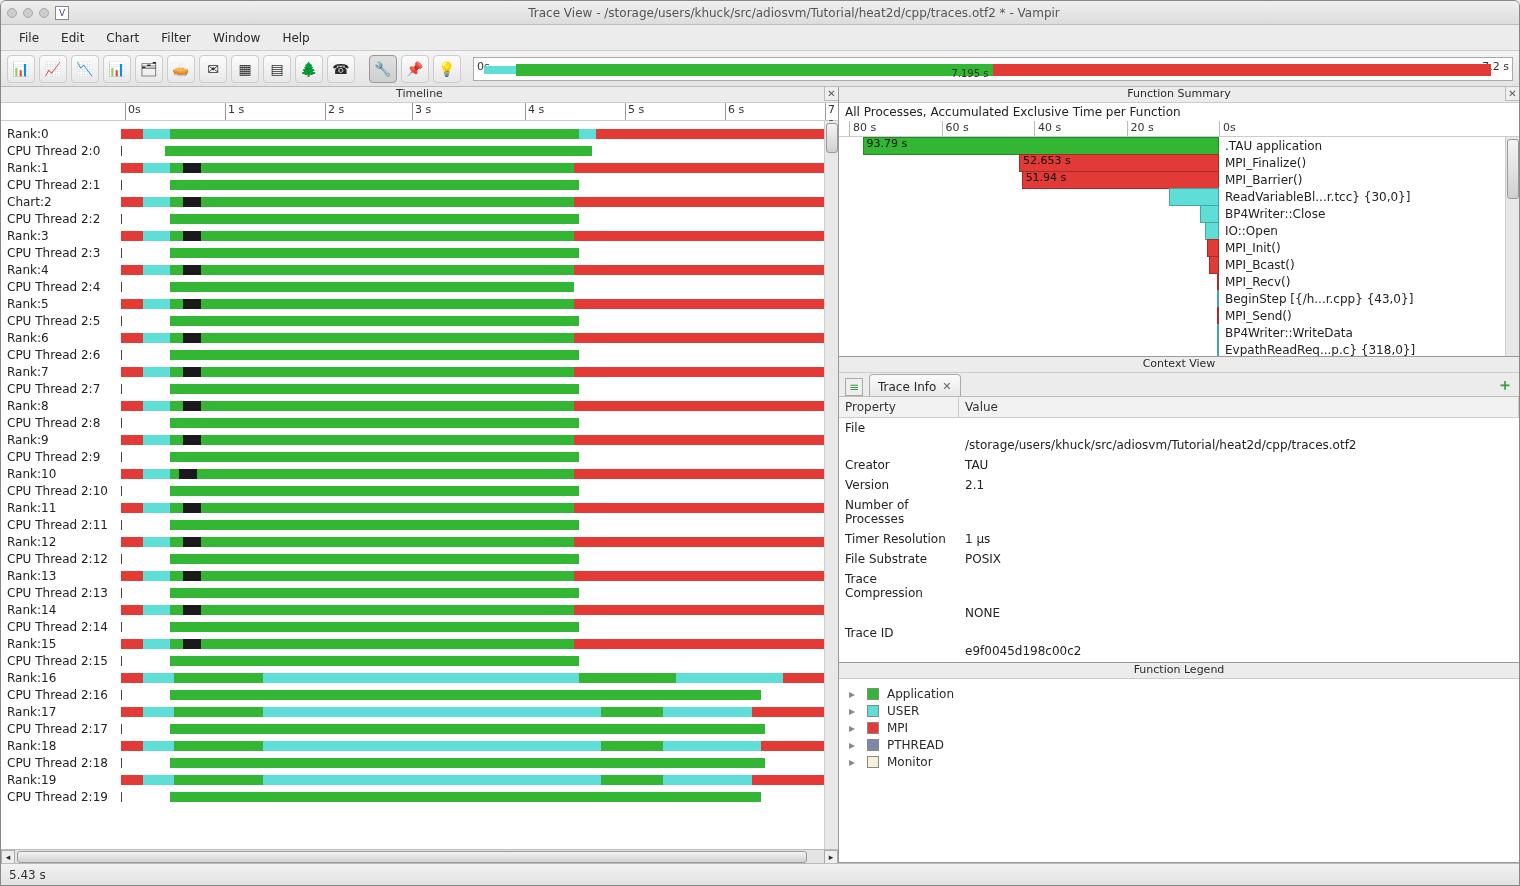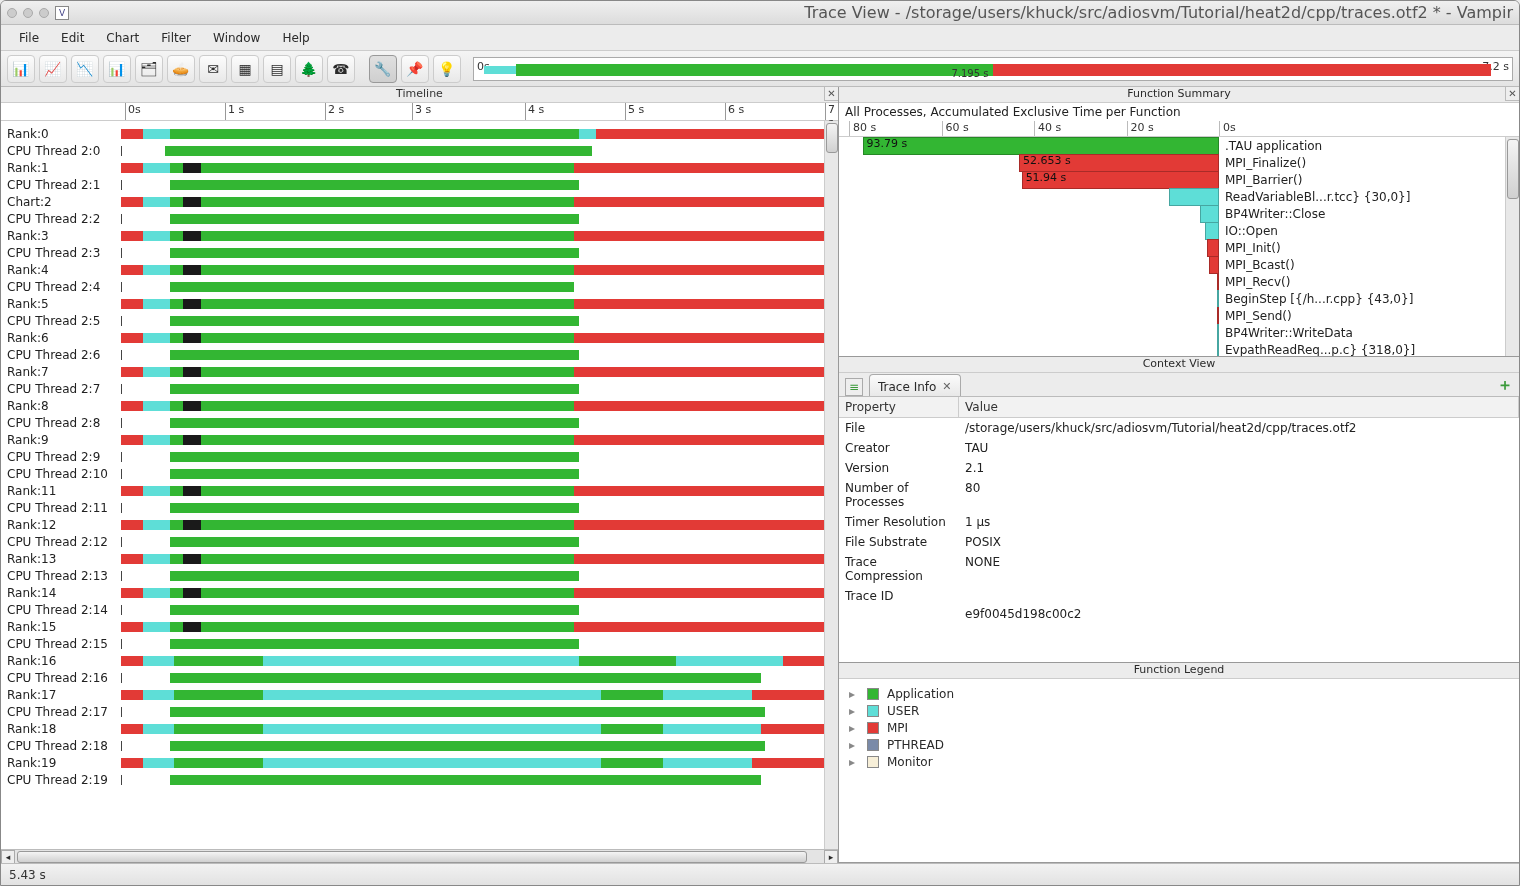--- a/index.html
+++ b/index.html
@@ -1,21 +1,21 @@
 <!DOCTYPE html>
 <html><head>
 <meta charset="utf-8">
 <style>
 * { box-sizing: border-box; margin: 0; padding: 0; }
 body { font-family: "DejaVu Sans", "Liberation Sans", sans-serif; font-size: 12px; background: #ececec; width: 1520px; height: 886px; overflow: hidden; color: #2a2a2a; }
 .window { width: 100%; height: 100%; background: #ececec; display: flex; flex-direction: column; border: 1px solid #888; border-radius: 6px 6px 0 0; overflow: hidden; }
 .titlebar { height: 24px; background: linear-gradient(#f0f0f0,#dcdcdc); display:flex; align-items:center; padding:0 6px; border-bottom:1px solid #bbb; }
 .titlebar .traffic { display:flex; gap:6px; margin-right:6px;}
 .titlebar .traffic span{width:10px;height:10px;border-radius:50%;background:#ccc;border:1px solid #aaa;}
-.titlebar .title { flex:1; text-align:right; color:#555; font-size:16px;}
+.titlebar .title { flex:1; text-align:center; color:#555; font-size:12px;}
 .titlebar .appicon{width:14px;height:14px;border:1px solid #888;background:#fff;margin-right:6px;display:flex;align-items:center;justify-content:center;font-size:9px;color:#448;}
 .menubar{height:26px;background:#ececec;display:flex;align-items:center;padding:0 8px;gap:2px;border-bottom:1px solid #ccc;}
 .menubar .menuitem{padding:4px 10px;border-radius:3px;}
 .toolbar{height:36px;background:linear-gradient(#f4f4f4,#e4e4e4);display:flex;align-items:center;padding:0 6px;gap:4px;border-bottom:1px solid #bbb;}
 .toolbar .btn{width:28px;height:28px;border:1px solid #ccc;border-radius:4px;background:linear-gradient(#fcfcfc,#e8e8e8);display:flex;align-items:center;justify-content:center;font-size:14px;}
 .toolbar .btn.active{background:linear-gradient(#e0e0e0,#cfcfcf);border-color:#999;}
 .toolbar .sep{width:6px;}
 .overview{flex:1;margin-left:8px;height:24px;border:1px solid #aaa;background:#fff;position:relative;overflow:hidden;}
 .overview .band{position:absolute;top:6px;height:12px;}
 .overview .lbl{position:absolute;top:2px;font-size:11px;color:#333;}
@@ -313,20 +313,31 @@
               </div>
             </div>
             <div class="tl-row">
               <div class="lbl">CPU Thread 2:9</div>
               <div class="track">
                 <div class="tl-mark" style="left: 0px;"></div>
                 <div class="seg c-green" style="left: 6.875%; width: 57.5%;"></div>
               </div>
             </div>
             <div class="tl-row">
+              <div class="lbl">Rank:10</div>
+              <div class="track">
+                <div class="tl-mark" style="left: 0px;"></div>
+                <div class="seg c-red" style="left: 0%; width: 3.125%;"></div>
+                <div class="seg c-cyan" style="left: 3.125%; width: 3.75%;"></div>
+                <div class="seg c-green" style="left: 6.875%; width: 56.875%;"></div>
+                <div class="seg c-dk" style="left: 8.125%; width: 2.5%;"></div>
+                <div class="seg c-red" style="left: 63.75%; width: 36.25%;"></div>
+              </div>
+            </div>
+            <div class="tl-row">
               <div class="lbl">CPU Thread 2:10</div>
               <div class="track">
                 <div class="tl-mark" style="left: 0px;"></div>
                 <div class="seg c-green" style="left: 6.875%; width: 57.5%;"></div>
               </div>
             </div>
             <div class="tl-row">
               <div class="lbl">Rank:11</div>
               <div class="track">
                 <div class="tl-mark" style="left: 0px;"></div>
@@ -620,45 +631,44 @@
           </div>
           <div class="addtab">＋</div>
         </div>
         <div class="tblhead">
           <div style="width:120px">Property</div>
           <div style="flex:1">Value</div>
         </div>
         <div class="tblbody" id="ctxbody">
             <div class="prow">
               <div class="k">File</div>
-              <div style="flex: 1 1 0%;">/storage/users/khuck/src/adiosvm/Tutorial/heat2d/cpp/traces.otf2</div>
+              <div style="flex: 1 1 0%; margin-top: 17px;">/storage/users/khuck/src/adiosvm/Tutorial/heat2d/cpp/traces.otf2</div>
             </div>
             <div class="prow">
               <div class="k">Creator</div>
               <div style="flex: 1 1 0%;">TAU</div>
             </div>
             <div class="prow">
               <div class="k">Version</div>
               <div style="flex: 1 1 0%;">2.1</div>
             </div>
             <div class="prow">
               <div class="k">Number of Processes</div>
-              <div style="flex: 1 1 0%;">80</div>
             </div>
             <div class="prow">
               <div class="k">Timer Resolution</div>
               <div style="flex: 1 1 0%;">1 µs</div>
             </div>
             <div class="prow">
               <div class="k">File Substrate</div>
               <div style="flex: 1 1 0%;">POSIX</div>
             </div>
             <div class="prow">
               <div class="k">Trace Compression</div>
-              <div style="flex: 1 1 0%;">NONE</div>
+              <div style="flex: 1 1 0%; margin-top: 34px;">NONE</div>
             </div>
             <div class="prow">
               <div class="k">Trace ID</div>
               <div style="flex: 1 1 0%; margin-top: 18px;">e9f0045d198c00c2</div>
             </div>
           </div>
       </div>
 
       <div class="panel legend">
         <div class="phead">Function Legend</div>

